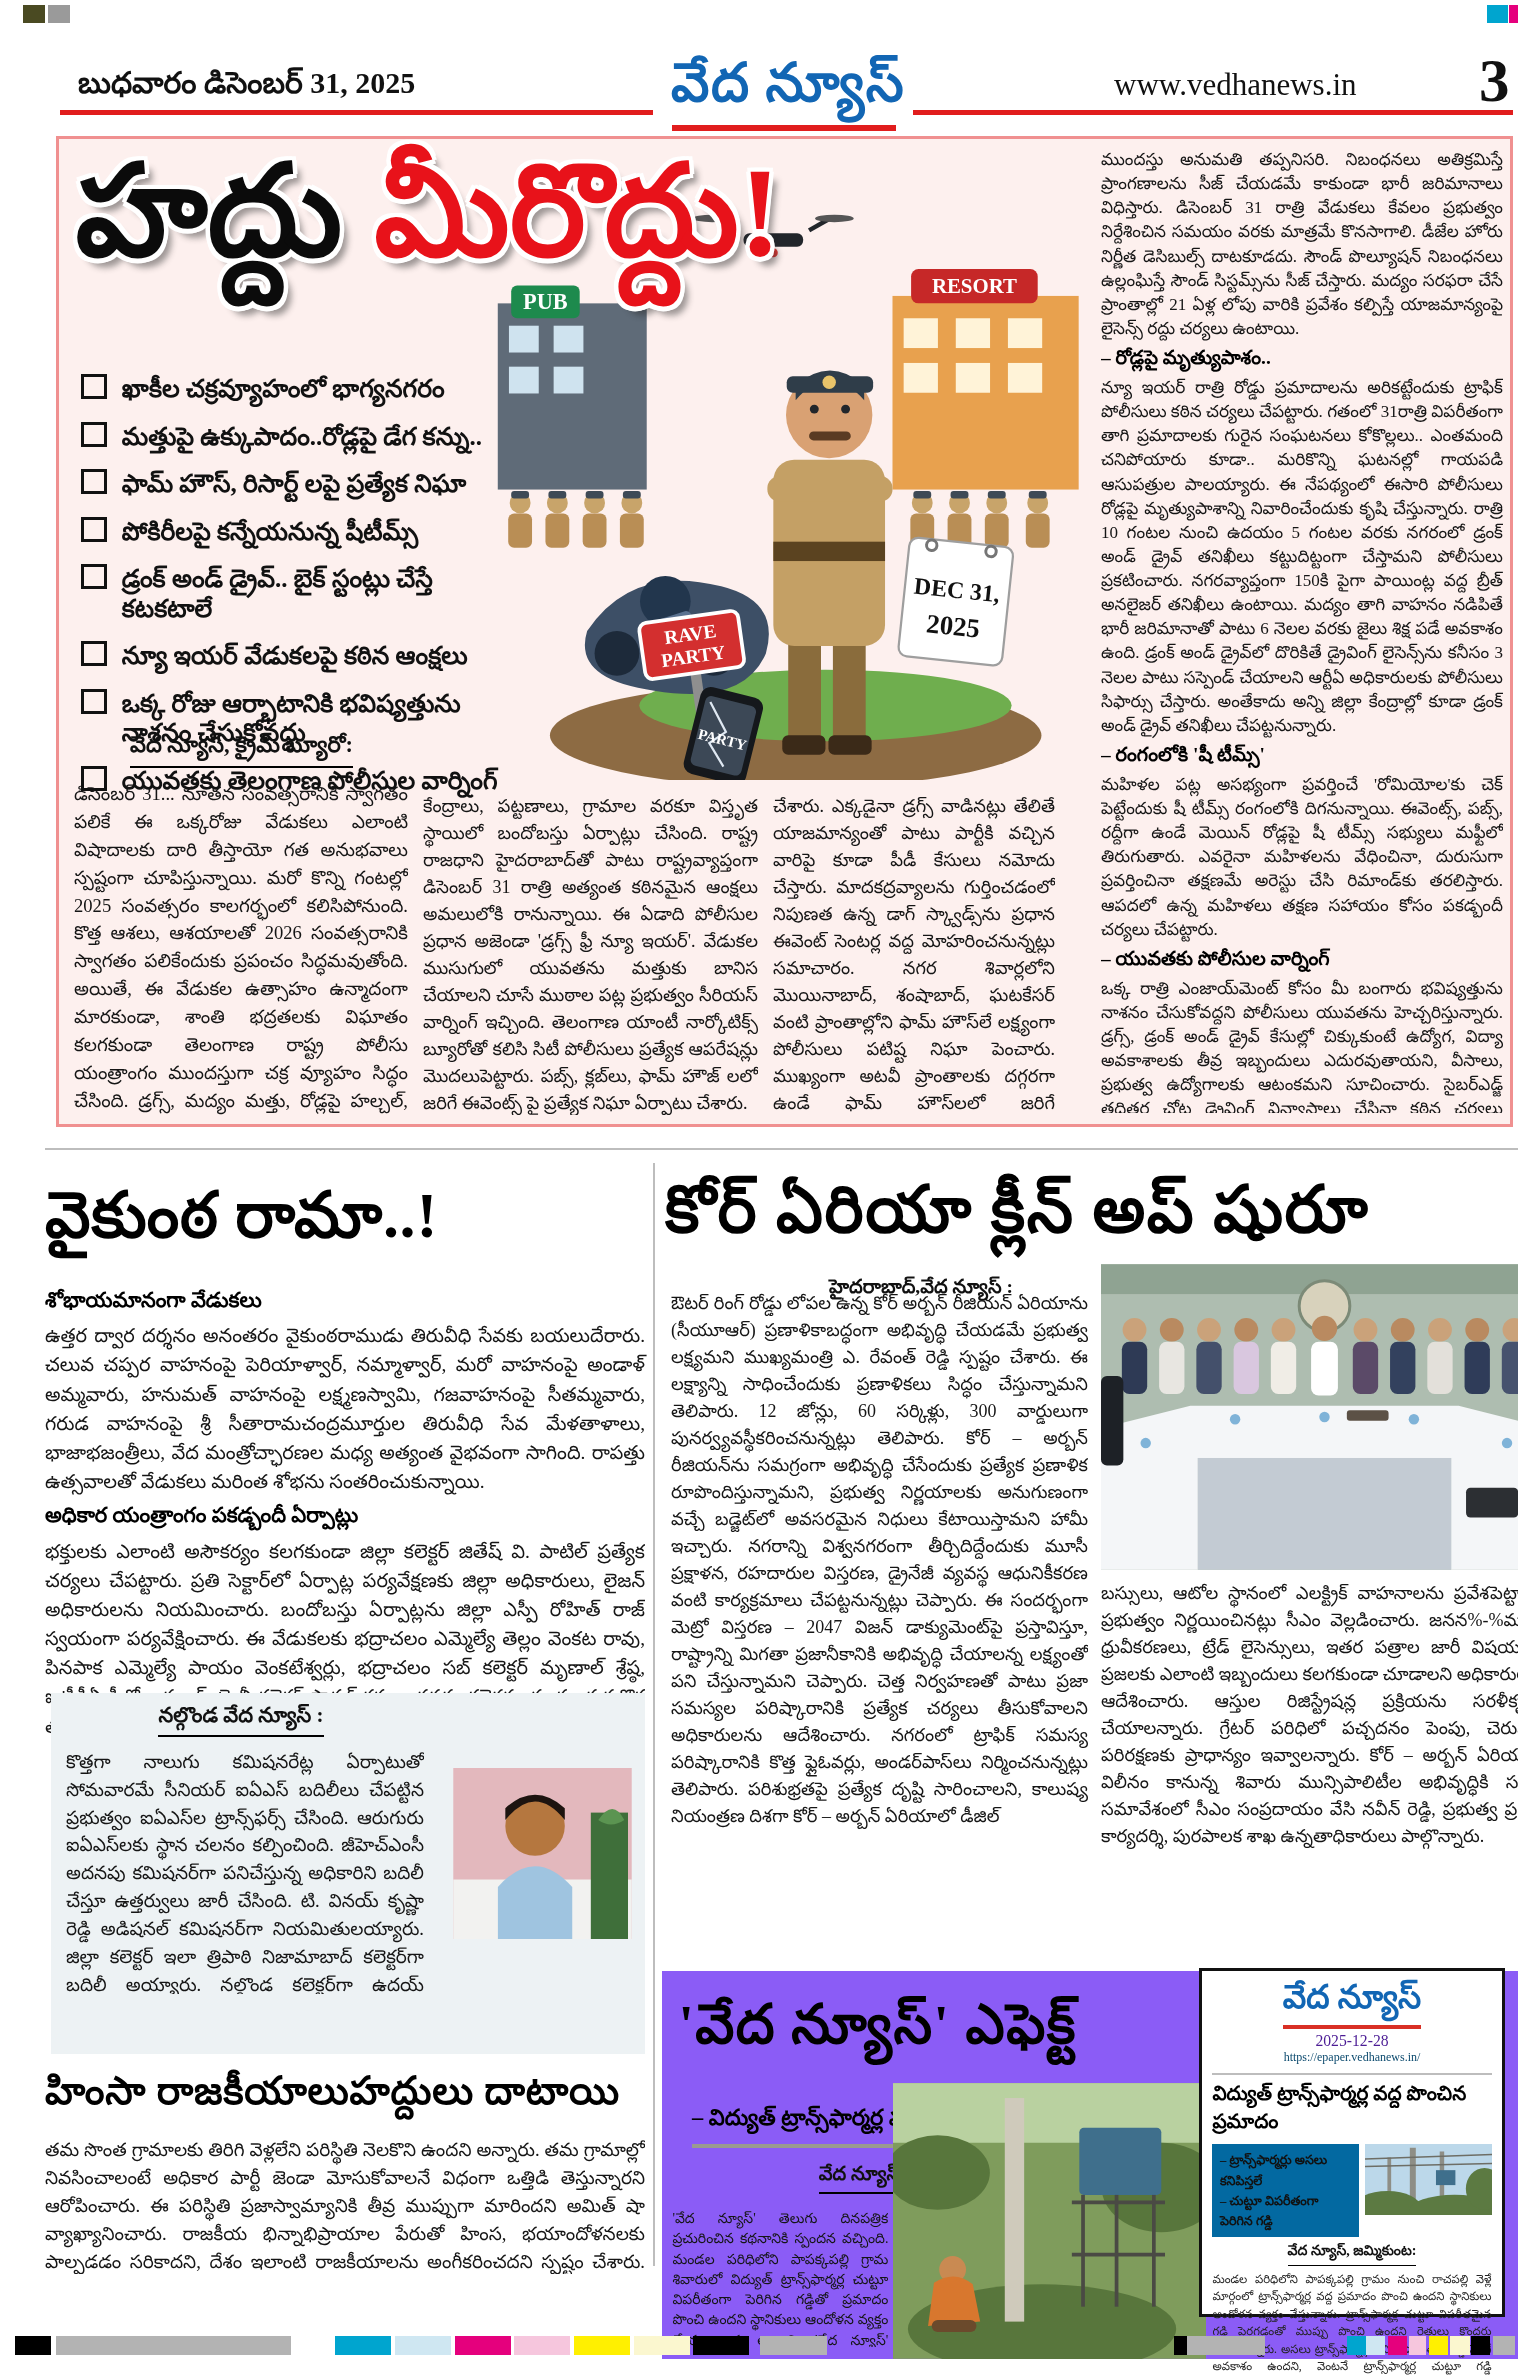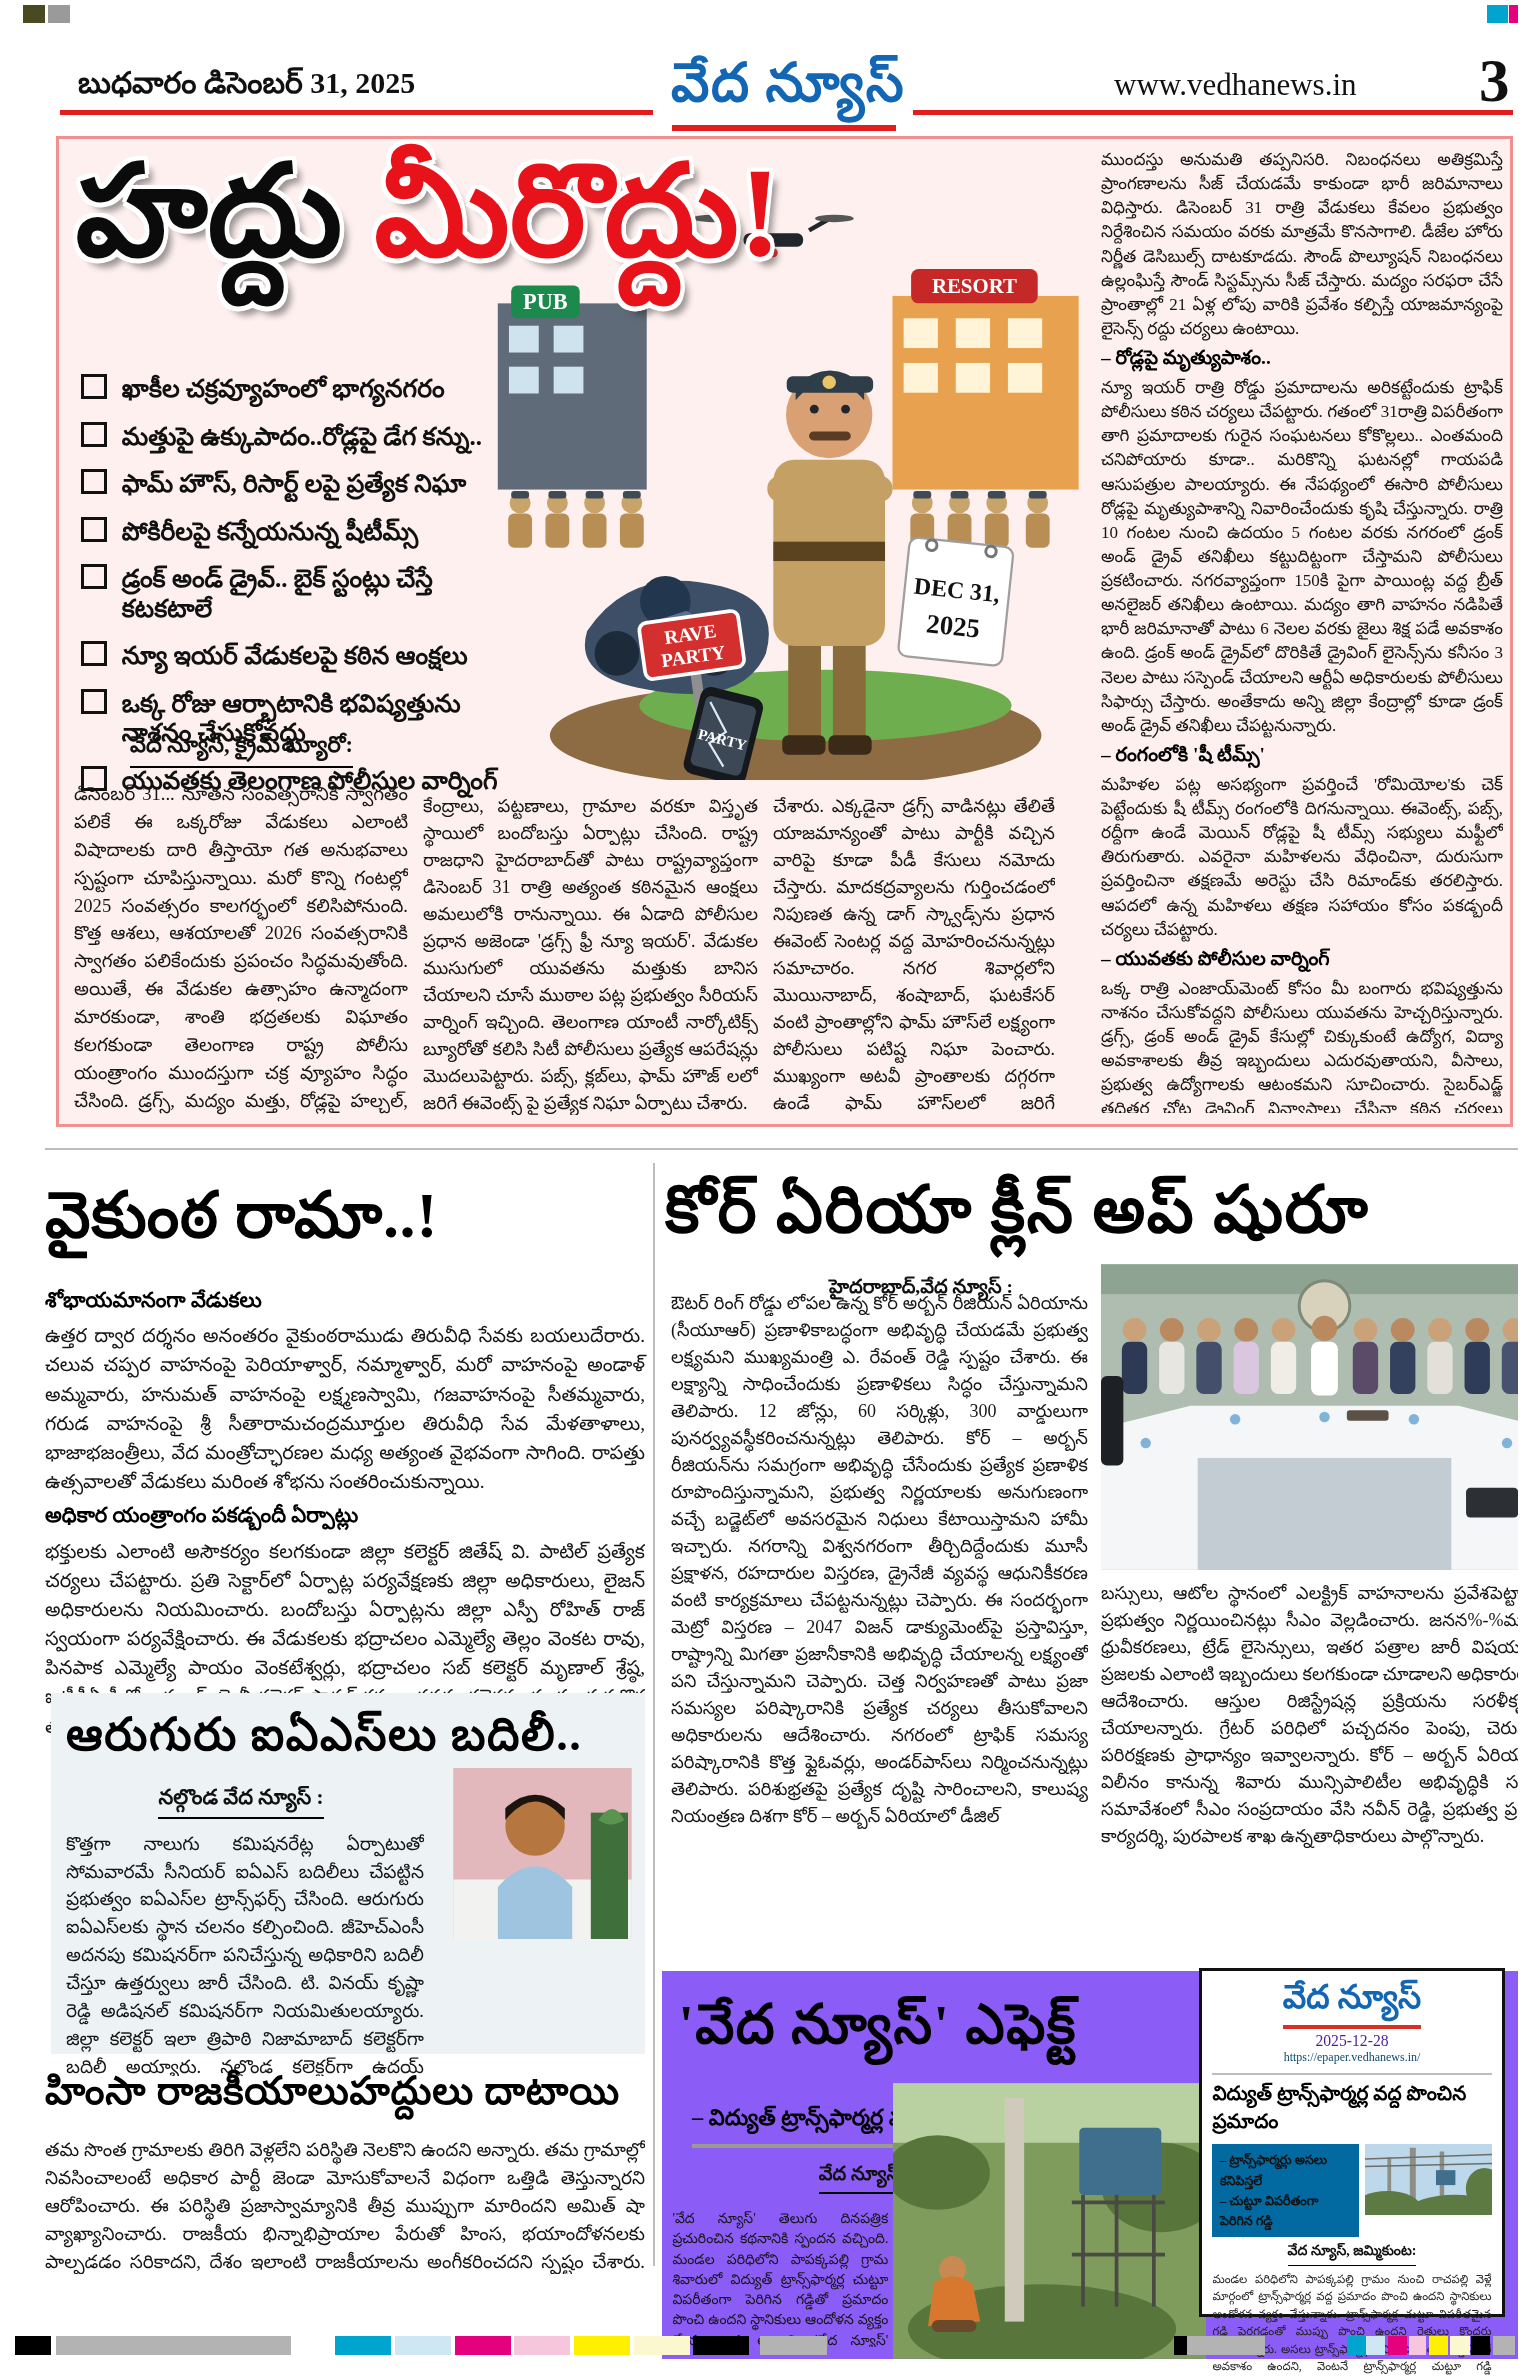--- a/index.html
+++ b/index.html
@@ -233,21 +233,20 @@
 
   <div class="abs" style="left:30px;top:1166px;width:600px;height:522px;">
     <div class="bigheadline" style="font-size:64px;margin:13.4px 0 19.4px;">వైకుంఠ రామా..!</div>
     <div class="subhead" style="font-size:21px;margin:7.5px 0 4.5px;">శోభాయమానంగా వేడుకలు</div>
     <div class="jus bodytxt" style="font-size:19.4px;">ఉత్తర ద్వార దర్శనం అనంతరం వైకుంఠరాముడు తిరువీధి సేవకు బయలుదేరారు. చలువ చప్పర వాహనంపై పెరియాళ్వార్, నమ్మాళ్వార్, మరో వాహనంపై అండాళ్ అమ్మవారు, హనుమత్ వాహనంపై లక్ష్మణస్వామి, గజవాహనంపై సీతమ్మవారు, గరుడ వాహనంపై శ్రీ సీతారామచంద్రమూర్తుల తిరువీధి సేవ మేళతాళాలు, భాజాభజంత్రీలు, వేద మంత్రోచ్ఛారణల మధ్య అత్యంత వైభవంగా సాగింది. రాపత్తు ఉత్సవాలతో వేడుకలు మరింత శోభను సంతరించుకున్నాయి.</div>
     <div class="subhead" style="font-size:21px;margin:7.5px 0 4.5px;">అధికార యంత్రాంగం పకడ్బందీ ఏర్పాట్లు</div>
     <div class="jus bodytxt clip" style="font-size:19.4px;max-height:224px;">భక్తులకు ఎలాంటి అసౌకర్యం కలగకుండా జిల్లా కలెక్టర్ జితేష్ వి. పాటిల్ ప్రత్యేక చర్యలు చేపట్టారు. ప్రతి సెక్టార్‌లో ఏర్పాట్ల పర్యవేక్షణకు జిల్లా అధికారులు, లైజన్ అధికారులను నియమించారు. బందోబస్తు ఏర్పాట్లను జిల్లా ఎస్పీ రోహిత్ రాజ్ స్వయంగా పర్యవేక్షించారు. ఈ వేడుకలకు భద్రాచలం ఎమ్మెల్యే తెల్లం వెంకట రావు, పినపాక ఎమ్మెల్యే పాయం వెంకటేశ్వర్లు, భద్రాచలం సబ్ కలెక్టర్ మృణాల్ శ్రేష్ఠ, ఐటీడీఏ పీవో రాహుల్, ట్రైనీ కలెక్టర్ సౌరభ్ శర్మ, అదనపు కలెక్టర్లు, పూనం కృష్ణదొర తదితర ప్రజాప్రతినిధులు, అధికారులు హాజరై స్వామివారి దర్శనం చేసుకున్నారు.</div>
   </div>
 
   <div class="abs" style="left:36px;top:1693px;width:594px;height:361px;background:#edf2f4;padding:10.4px 15px;box-sizing:border-box;">
-    <div class="bigheadline" style="font-size:46px;margin:4.5px 0 13.4px;letter-spacing:1.5px;">ఆరుగురు ఐఏఎస్‌లు బదిలీ..</div>
     <svg class="abs" viewBox="0 0 240 230" style="right:13.4px;top:75px;width:179px;height:171px;">
       <rect width="240" height="230" fill="#e3b8bd"></rect>
       <rect x="0" y="150" width="240" height="80" fill="#f2f2f0"></rect>
       <circle cx="110" cy="78" r="40" fill="#b5773f"></circle>
       <path d="M70 70 q40 -50 80 0 l0 -16 q-40 -36 -80 0z" fill="#1d1410"></path>
       <path d="M60 160 q50 -56 100 0 l0 70 -100 0z" fill="#9fc4e0"></path>
       <rect x="185" y="60" width="50" height="170" fill="#3f6f3a"></rect>
       <path d="M195 70 q20 -30 35 0 q-18 12 -35 0z" fill="#5b9451"></path>
     </svg>
     <div style="width:350px;text-align:center;font-size:21px;margin-bottom:10.4px;">

